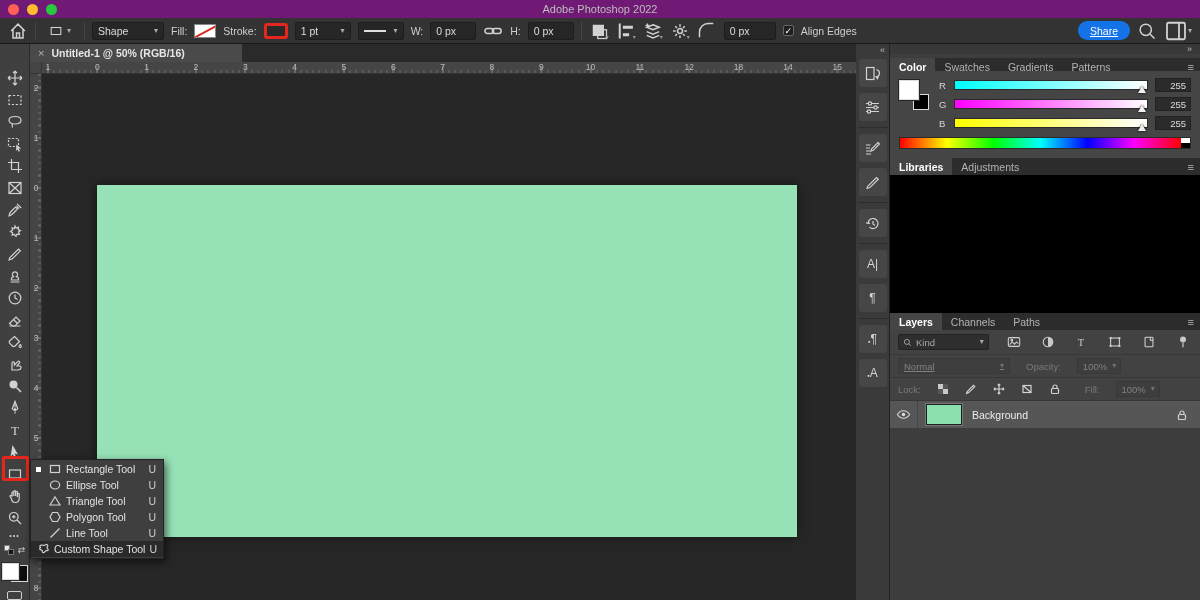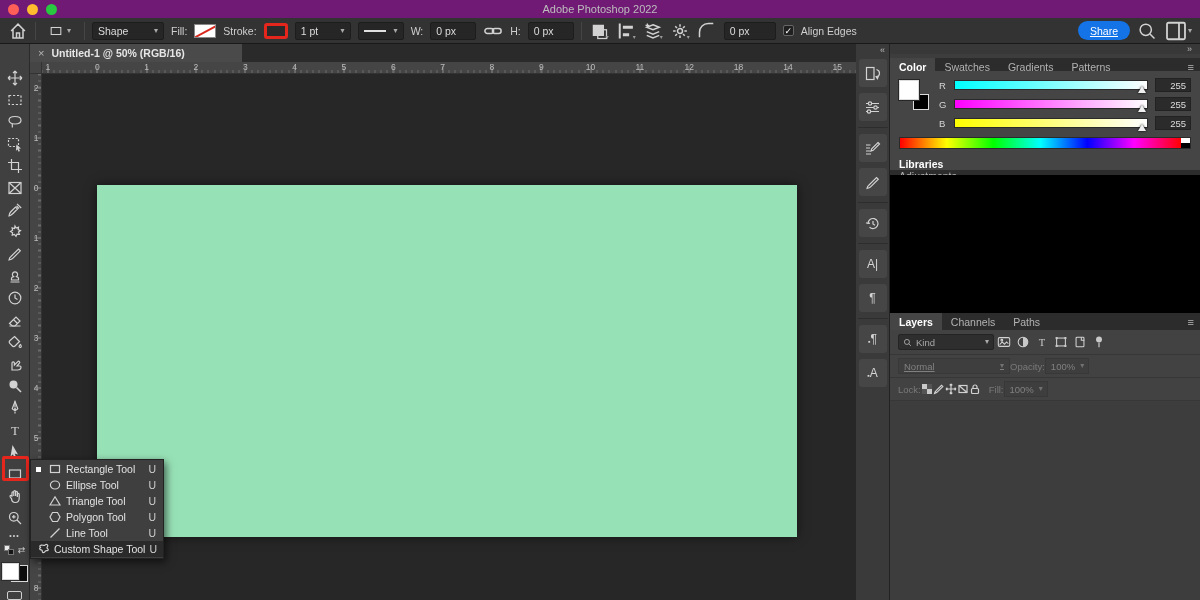--- a/index.html
+++ b/index.html
@@ -131,26 +131,26 @@
   .bar-r{ background:linear-gradient(to right,#00ffff,#ffffff); }
   .bar-g{ background:linear-gradient(to right,#ff00ff,#ffffff); }
   .bar-b{ background:linear-gradient(to right,#ffff00,#ffffff); }
   .ch-val{ width:36px; height:14px; background:#2b2b2b; border:1px solid #222; font-size:9.5px;
            color:#ddd; display:flex; align-items:center; justify-content:flex-end; padding:0 4px; }
   .spectrum-row{ display:flex; margin-top:7px; height:12px; border:1px solid #2a2a2a; }
   .spectrum{ flex:1; background:linear-gradient(to right,#ff0000,#ffff00,#00ff00,#00ffff,#0000ff,#ff00ff,#ff0000); }
   .spec-wb{ width:9px; display:flex; flex-direction:column; }
   .spec-wb .w{ flex:1; background:#fff; } .spec-wb .k{ flex:1; background:#000; }
 
-  .lib-tabs{ position:absolute; left:0; top:114px; width:310px;flex-direction:column; }
+  .lib-tabs{ position:absolute; left:0; top:114px; width:310px; }
   .lib-body{ position:absolute; left:0; top:131px; width:310px; height:138px; background:#000; }
 
   .layers-tabs{ position:absolute; left:0; top:269px; width:310px; }
   .lp-row{ position:absolute; left:0; width:310px; background:#424242; display:flex; align-items:center;
-           font-size:9.5px; color:#b9b9b9; padding:0 8px; gap:0; border-bottom:1px solid #373737; }
+           font-size:9.5px; color:#b9b9b9; padding:0 8px; gap:16px; border-bottom:1px solid #373737; }
   .filter-row{ top:286px; height:25px; }
   .searchbox{ width:96px; height:16px; background:#2e2e2e; border:1px solid #242424; border-radius:2px;
               display:flex; align-items:center; gap:4px; padding:0 4px; color:#a9a9a9; }
   .searchbox svg{ width:9px; height:9px; }
   .f-ic{ width:19px; display:flex; justify-content:center; }
   .f-ic svg{ width:14px; height:14px; }
   .blend-row{ top:311px; height:23px; }
   .lock-row{ top:334px; height:23px; }
   .dim{ opacity:.45; }
   .selbox{ height:16px; background:#3a3a3a; border:1px solid #2c2c2c; display:flex; align-items:center;
@@ -748,15 +748,31 @@
             <path d="M4 5.5V4a2 2 0 0 1 4 0v1.5"></path>
           </svg>
         </span>
       <span class="dim" style="margin-left:8px;">Fill:</span>
       <span class="selbox dim" style="width:44px;">
         <span>100%</span>
         <span class="chev" style="margin-left:auto;">▾</span>
       </span>
     </div>
 
+    <div class="layer-row">
+      <span class="eye-cell">
+        <svg class="ic" viewBox="0 0 16 16">
+            <path d="M1.5 8S4 4 8 4s6.5 4 6.5 4S12 12 8 12 1.5 8 1.5 8z"></path>
+            <circle cx="8" cy="8" r="1.8" fill="#ddd" stroke="none"></circle>
+          </svg>
+      </span>
+      <span class="layer-thumb" style="background: rgb(140, 224, 174);"></span>
+      <span>Background</span>
+      <span class="layer-lock">
+        <svg class="ic" viewBox="0 0 12 12">
+            <rect x="2.5" y="5.5" width="7" height="5" rx="1"></rect>
+            <path d="M4 5.5V4a2 2 0 0 1 4 0v1.5"></path>
+          </svg>
+      </span>
+    </div>
   </div>
 
 </div>
 
 </body></html>

